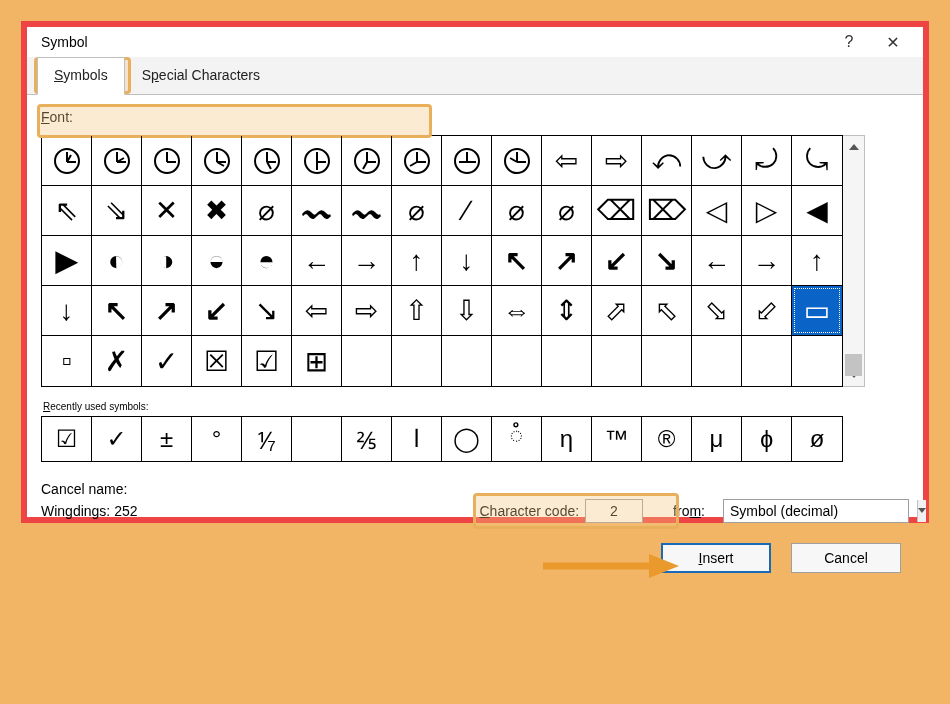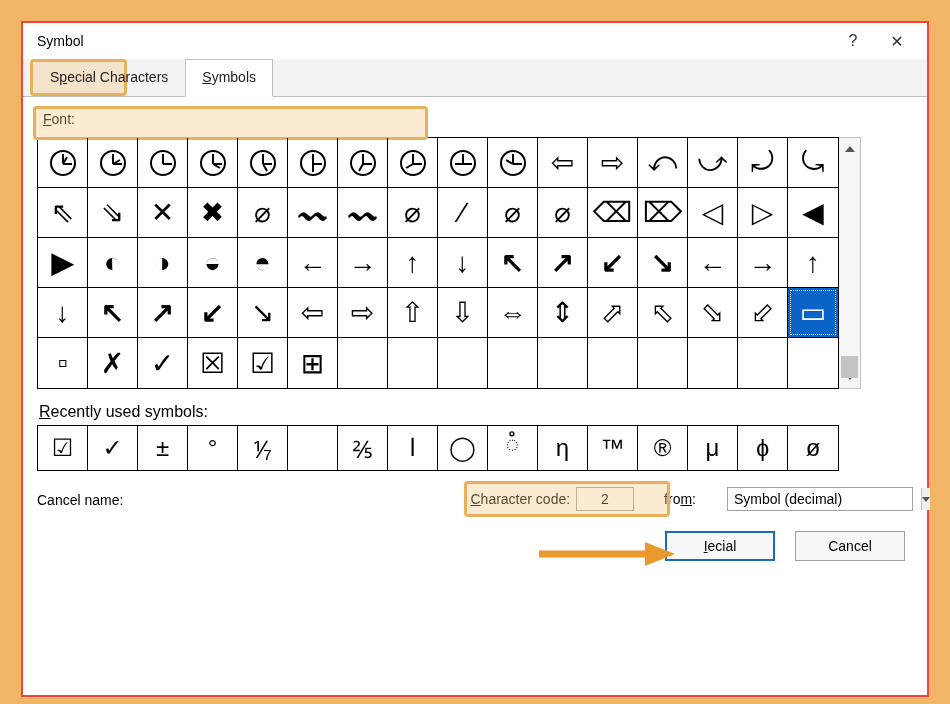--- a/index.html
+++ b/index.html
@@ -8,22 +8,22 @@
     font-family: "Segoe UI", Tahoma, sans-serif;
     font-size: 13px;
     background: #f2b566;
     width: 950px;
     height: 704px;
     padding: 21px;
     color: #000;
   }
   .dialog {
     width: 908px;
-    height: 676px;
-    border: 2px solid #ef4444;
+    height: 502px;
+    border: 6px solid #ef4444;
     background: #fff;
     display: flex;
     flex-direction: column;
   }
   .titlebar {
     display: flex;
     align-items: center;
     height: 36px;
     padding: 0 8px 0 14px;
   }
@@ -74,21 +74,21 @@
     padding: 8px 14px 14px 14px;
     display: flex;
     flex-direction: column;
     position: relative;
   }
 
   .font-row {
     display: flex;
     align-items: flex-start;
     gap: 6px;
-    padding: 6px 0 10px 6px;
+    padding: 6px 0 10px 0;
     position: relative;
   }
   .lbl { font-size: 14px; }
   .lbl .ul { text-decoration: underline; }
   .combo {
     display: flex;
     align-items: center;
     border: 1px solid #9f9f9f;
     height: 24px;
     background: #fff;
@@ -137,21 +137,21 @@
   .vscroll {
     width: 22px; border:1px solid #bfbfbf; border-left:none;
     background:#f5f5f5; display:flex; flex-direction:column;
   }
   .vs-btn { height:22px; display:flex; align-items:center; justify-content:center;}
   .vs-up { width:0;height:0;border-left:5px solid transparent;border-right:5px solid transparent;border-bottom:6px solid #555;}
   .vs-down { width:0;height:0;border-left:5px solid transparent;border-right:5px solid transparent;border-top:6px solid #555;}
   .vs-track { flex:1; position:relative;}
   .vs-thumb { position:absolute; left:2px; right:2px; top:196px; height:22px; background:#c3c3c3;}
 
-  .recent-label { font-size:16px; margin: 14px 0 4px 2px; }
+  .recent-label { font-size:10px; margin: 14px 0 4px 2px; }
   .recent-label .ul { text-decoration: underline; }
   .recent-row {
     border: 1px solid #000;
     display: grid;
     grid-template-columns: repeat(16, 50px);
     grid-auto-rows: 44px;
     background:#fff;
     width: 802px;
   }
   .recent-cell {
@@ -168,22 +168,22 @@
   }
   .unicode-block { flex: 1.1; font-size:14px; line-height:1.6; }
   .cc-block { display:flex; align-items:center; gap:6px; position:relative;}
   .cc-label span.ul { text-decoration: underline; }
   .cc-input { width:58px; height:24px; font-size:14px; padding:2px 24px; border:1px solid #9f9f9f; text-align:right;}
   .hl-cc {
     position:absolute; border:3px solid #e9b05c; background:rgba(246,198,128,.35);
     pointer-events:none; border-radius:4px;
     left:-6px; top:-6px; width:206px; height:36px;
   }
-  .from-block { display:flex; align-items:center; gap:6px; margin-left:14px;}
-  .from-combo { width: 186px; margin-left: 25px; }
+  .from-block { display:flex; align-items:center; gap:18px; margin-left:14px;}
+  .from-combo { width: 186px; }
 
   .btn-row {
     display:flex; justify-content:flex-end; gap:20px;
     padding: 20px 8px 0 0; position:relative;
   }
   .btn {
     width: 110px; height: 30px; font-size:14px;
     display:flex; align-items:center; justify-content:center;
     border:1px solid #9f9f9f; background:#f7f7f7;
     cursor: default;
@@ -212,25 +212,25 @@
     <div class="titlebar-btn">
         <span>?</span>
       </div>
     <div class="titlebar-btn">
         <span>✕</span>
       </div>
   </div>
 
   <div class="tabbar">
     <div class="hl-tab"></div>
+    <div class="tab active">
+      <span class="ul">S</span><span>ymbols</span>
+    </div>
     <div class="tab">
       <span>S</span><span class="ul">p</span><span>ecial Characters</span>
-    </div>
-    <div class="tab active">
-      <span class="ul">S</span><span>ymbols</span>
     </div>
   </div>
 
   <div class="content">
 
     <div class="font-row">
       <div class="hl-font"></div>
       <span class="lbl"><span class="ul">F</span>ont:</span>
     </div>
 
@@ -396,20 +396,21 @@
         <div class="recent-cell">™</div>
         <div class="recent-cell">®</div>
         <div class="recent-cell">μ</div>
         <div class="recent-cell">ɸ</div>
         <div class="recent-cell">ø</div>
       </div>
 
     <div class="info-row">
       <div class="unicode-block">
         <div>Cancel name:</div>
+        <div>Wingdings: 252</div>
       </div>
       <div class="cc-block">
         <div class="hl-cc"></div>
         <span class="lbl cc-label"><span class="ul">C</span>haracter code:</span>
         <input class="cc-input" value="252" style="">
       </div>
       <div class="from-block">
         <span class="lbl">fro<span class="ul">m</span>:</span>
         <div class="combo from-combo">
           <input class="combo-input" value="Symbol (decimal)" style="">
@@ -420,21 +421,21 @@
       </div>
     </div>
 
     <div class="btn-row">
       <svg class="arrow-insert" width="140" height="28">
         <line x1="2" y1="14" x2="112" y2="14" stroke="#ea9a2c" stroke-width="7"></line>
         <polygon points="108,2 138,14 108,26" fill="#ea9a2c"></polygon>
       </svg>
       <div class="btn primary">
           <span class="ul">I</span>
-          <span>ecial</span>
+          <span>nsert</span>
         </div>
       <div class="btn">
           <span>Cancel</span>
         </div>
     </div>
 
   </div>
 </div>
 
 </body></html>

